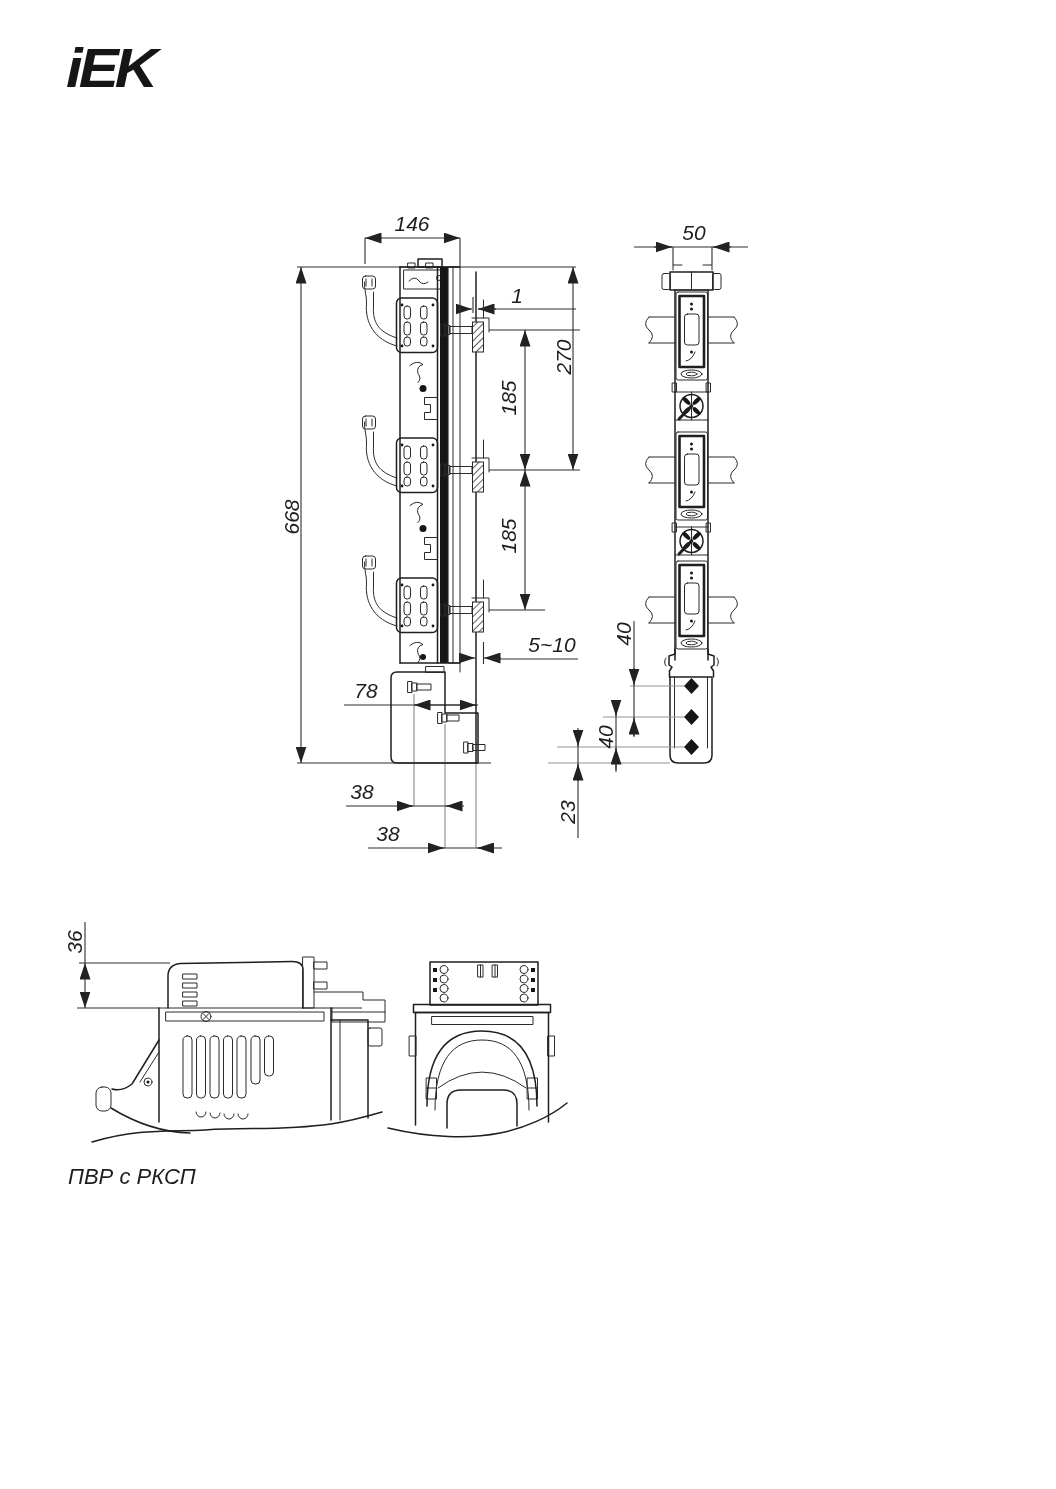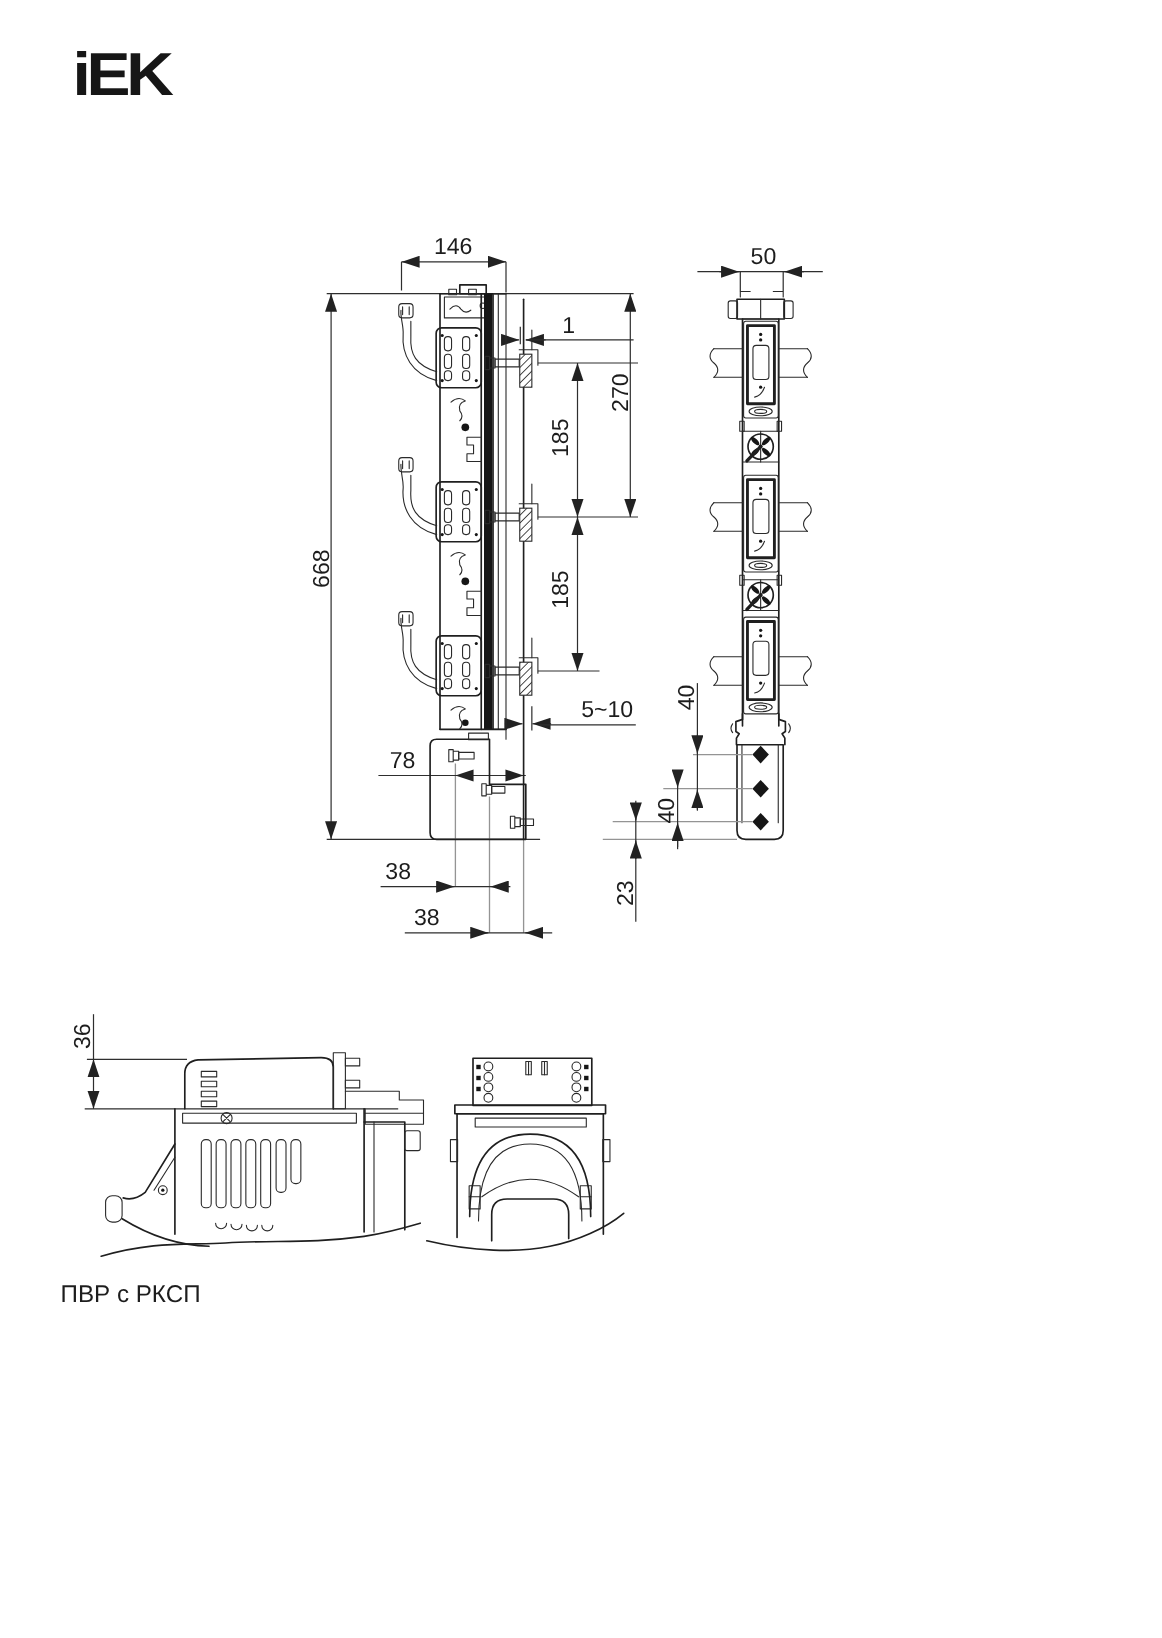--- a/index.html
+++ b/index.html
@@ -1,27 +1,27 @@
 <!DOCTYPE html>
 <html><head>
 <meta charset="utf-8">
 <style>
   html,body { margin:0; padding:0; background:#e8e8e8; }
   .page {
     position:relative; width:1056px; height:1489px; margin:0 auto;
     background:#ffffff; overflow:hidden;
-    font-family:"Liberation Sans", sans-serif; color:#1d1d1d;
+    font-family:"Liberation Sans", sans-serif; color:#1d1d1d;font-style:italic;
   }
   .logo {
     position:absolute; left:66px; top:36px;
     font-size:60px; font-weight:bold; letter-spacing:-4px;
     color:#161616; transform:scaleY(0.92); transform-origin:top left;
   }
   .drawing-svg { position:absolute; left:0; top:0; }
-  .pvr-label { position:absolute; left:55px; top:1164px; font-size:22px; }
+  .pvr-label { position:absolute; left:68px; top:1164px; font-size:22px; }
   .caption  { position:absolute; left:69px; top:1268px; font-size:22px; white-space:nowrap; }
 
   
   .ol   { fill:none; stroke:#1f1f1f; stroke-width:1.5; stroke-linejoin:round; stroke-linecap:round; }
   .ol2  { fill:none; stroke:#2a2a2a; stroke-width:1;   stroke-linejoin:round; stroke-linecap:round; }
   .olth { fill:none; stroke:#1f1f1f; stroke-width:2.6; stroke-linejoin:round; }
   .dimline { fill:none; stroke:#2e2e2e; stroke-width:1.1; }
   .lead { fill:none; stroke:#949494; stroke-width:1.2; }
   .filldark { fill:#161616; stroke:none; }
   .dim-text { font-family:"Liberation Sans", sans-serif; font-size:21px; fill:#1d1d1d; }

